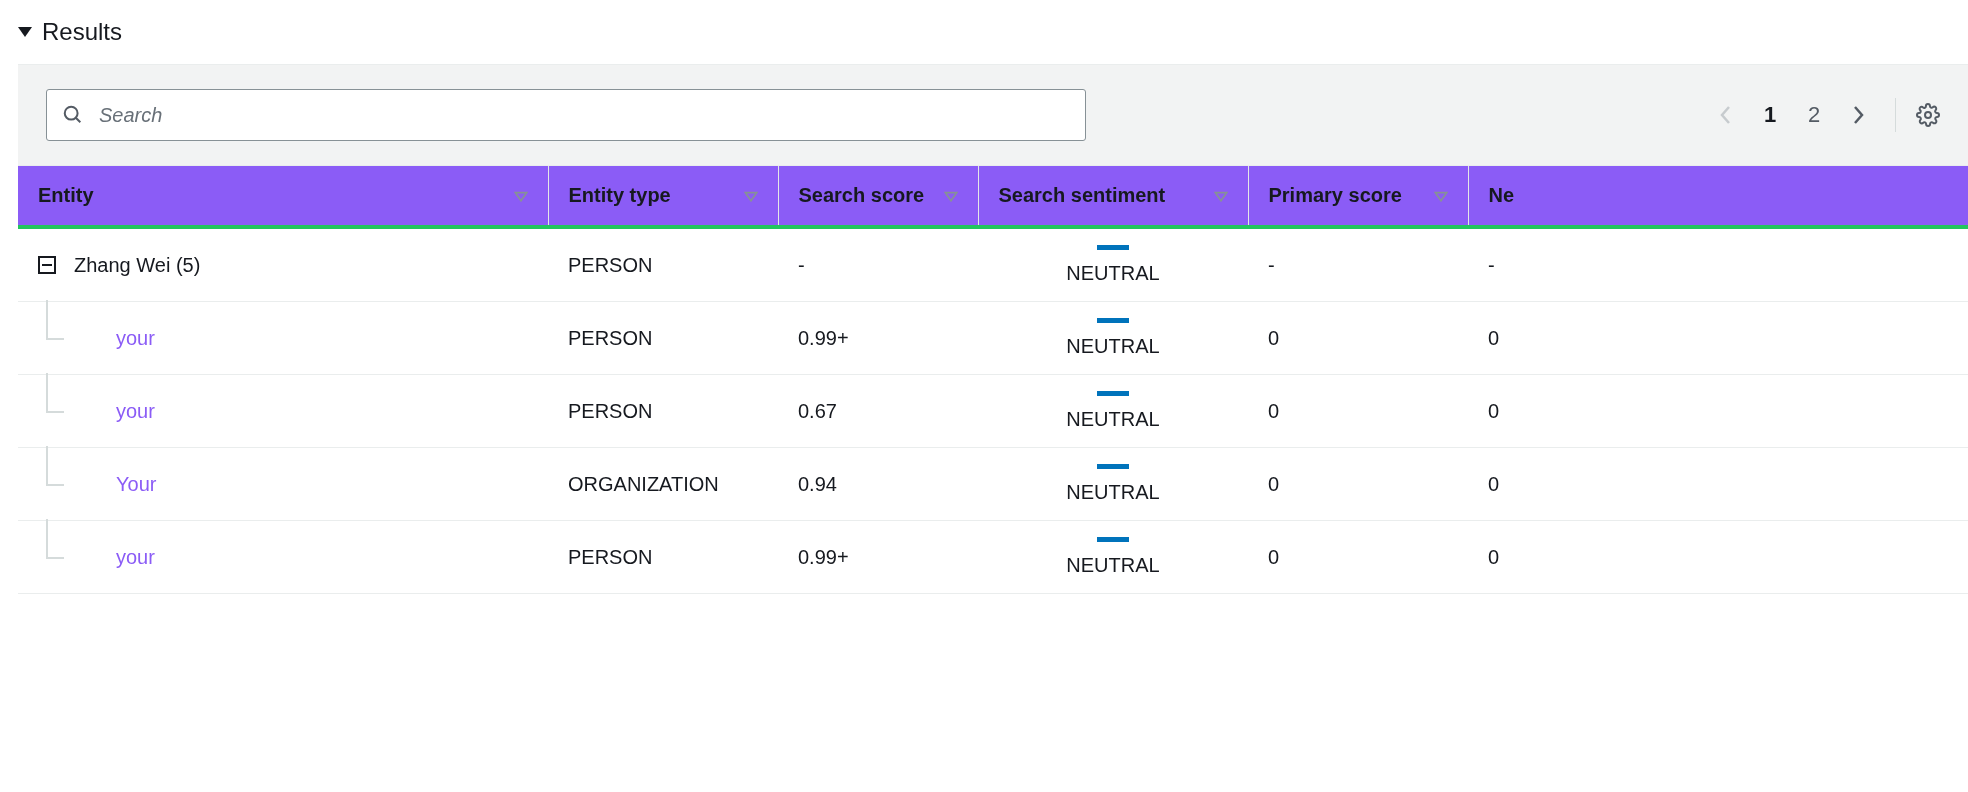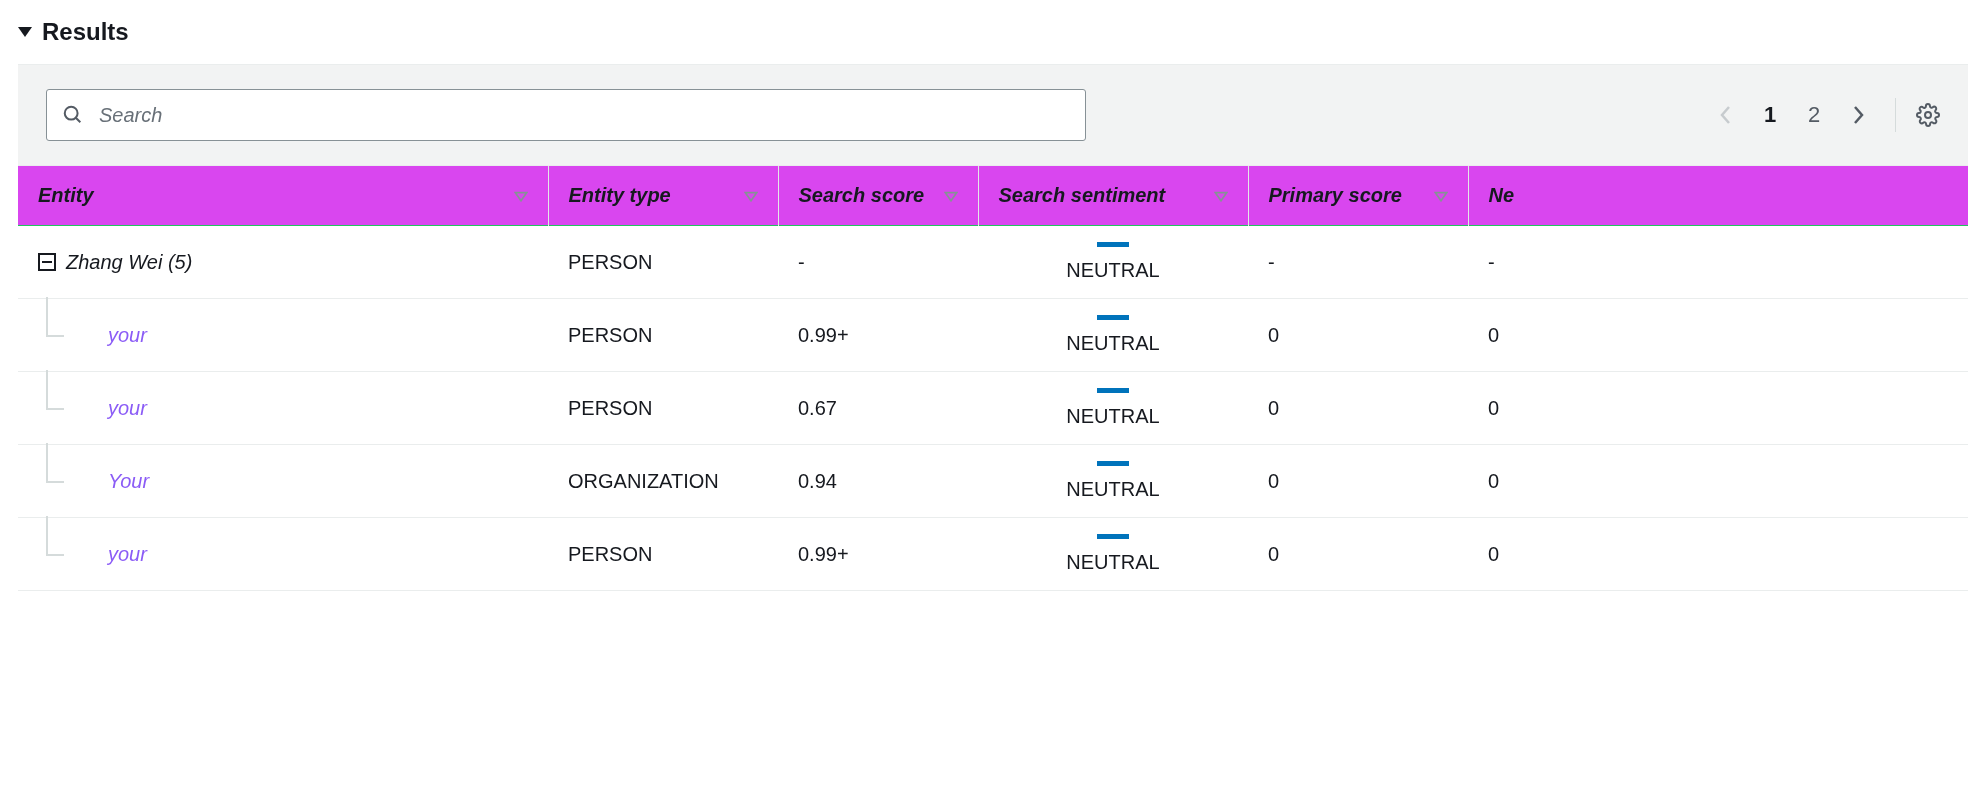--- a/index.html
+++ b/index.html
@@ -17,21 +17,21 @@
     align-items: center;
     gap: 10px;
     padding: 0 0 18px 0;
   }
   .caret-down {
     width: 0; height: 0;
     border-left: 7px solid transparent;
     border-right: 7px solid transparent;
     border-top: 10px solid #16191f;
   }
-  .section-title { font-weight: 700; font-size: 24px; }
+  .section-title { font-weight: 400; font-size: 24px; }
   .toolbar {
     background: #f2f3f3;
     border-top: 1px solid #eaeded;
     border-bottom: 1px solid #eaeded;
     padding: 24px 28px;
     display: flex;
     align-items: center;
     justify-content: space-between;
   }
   .search-wrap {
@@ -60,23 +60,22 @@
   .page-btn, .page-num {
     width: 34px; height: 34px; display: flex; align-items: center; justify-content: center;
     font-size: 22px; color: #545b64; cursor: pointer; user-select: none;
   }
   .page-btn.disabled { color: #c7cbce; cursor: default; }
   .page-num.current { font-weight: 700; color: #16191f; }
   .divider { width: 1px; height: 34px; background: #d5dbdb; margin: 0 10px; }
   .gear { width: 24px; height: 24px; color: #545b64; cursor: pointer; }
   .table { width: 100%; border-collapse: collapse; }
   .thead {
-    background: #d946ef;
-    border-bottom: 1px solid #22c55e;
-    font-style: italic;
+    background: #8b5cf6;
+    border-bottom: 4px solid #22c55e;
   }
   .th {
     text-align: left;
     padding: 18px 20px;
     font-weight: 700;
     font-size: 20px;
     color: #16191f;
     position: relative;
     border-right: 1px solid #e4e7e7;
   }
@@ -84,21 +83,21 @@
   .th-inner { display: flex; align-items: center; justify-content: space-between; gap: 16px; }
   .sort-icon { width: 14px; height: 14px; color: #879196; flex-shrink: 0; }
   .row {
     border-bottom: 1px solid #eaeded;
   }
   .td {
     padding: 16px 20px;
     font-size: 20px;
     vertical-align: middle;
   }
-  .entity-cell { display: flex; align-items: center; gap: 10px; font-style: italic; }
+  .entity-cell { display: flex; align-items: center; gap: 18px; }
   .expand-box {
     width: 18px; height: 18px; border: 2px solid #16191f;
     display: flex; align-items: center; justify-content: center;
     font-size: 16px; line-height: 1; cursor: pointer; flex-shrink: 0;
   }
   .expand-box .minus { width: 10px; height: 2px; background: #16191f; }
   .tree-branch {
     width: 52px; height: 28px; position: relative; flex-shrink: 0; margin-left: 8px;
   }
   .tree-branch::before {

